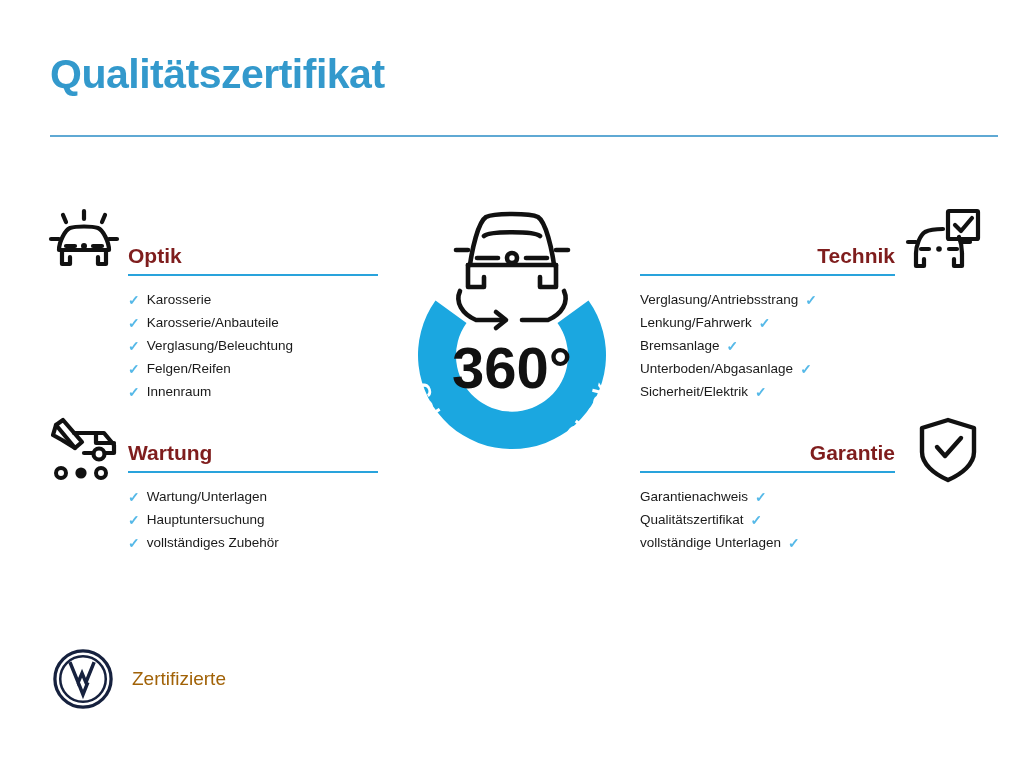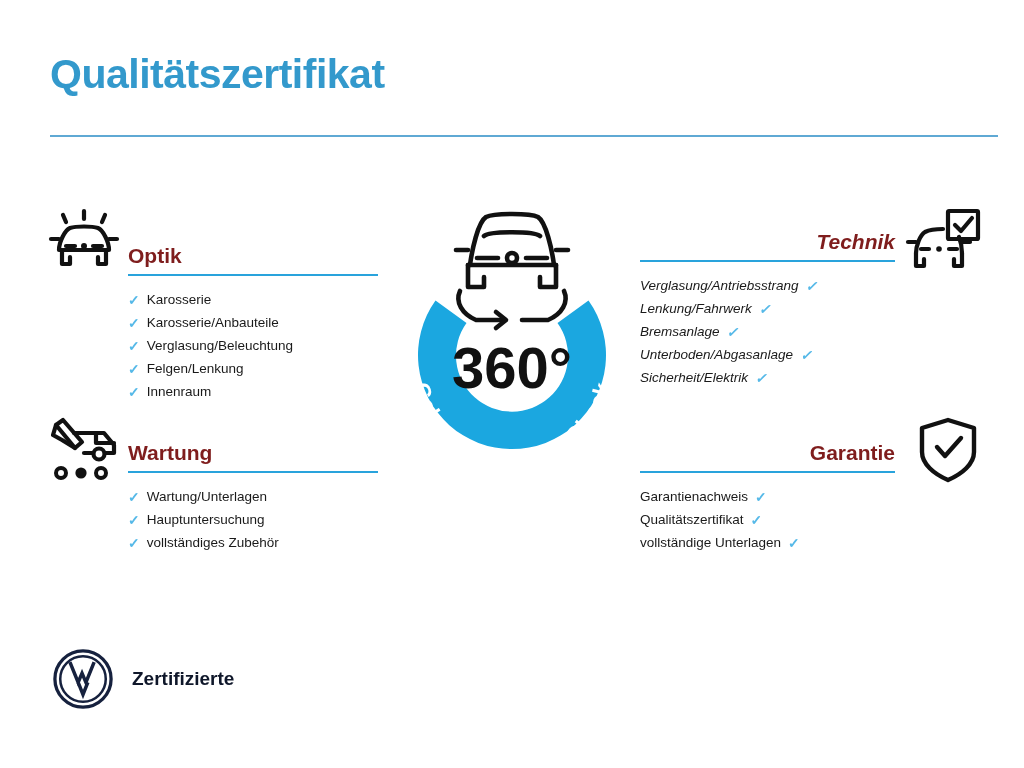--- a/index.html
+++ b/index.html
@@ -109,22 +109,22 @@
     left: 52px;
     top: 648px;
     display: flex;
     align-items: center;
     gap: 18px;
   }
   .vw-mark { width: 62px; height: 62px; flex: 0 0 auto; }
   .vw-mark svg { display: block; width: 100%; height: 100%; }
   .vw-words {
     font-size: 19px;
-    font-weight: bold;
-    color: #0f172a;
+    font-weight: normal;
+    color: #a16207;
     line-height: 1.35;
     white-space: nowrap;
   }
 </style>
 </head>
 <body>
 
 <div class="page">
 
   <div class="page-title">Qualitätszertifikat</div>
@@ -161,21 +161,21 @@
       <div class="item">
         <span class="check">✓</span>
         <span>Karosserie/Anbauteile</span>
       </div>
       <div class="item">
         <span class="check">✓</span>
         <span>Verglasung/Beleuchtung</span>
       </div>
       <div class="item">
         <span class="check">✓</span>
-        <span>Felgen/Lenkung</span>
+        <span>Felgen/Reifen</span>
       </div>
       <div class="item">
         <span class="check">✓</span>
         <span>Innenraum</span>
       </div>
     </div>
   </div>
 
   <div class="blk-icon" style="left:44px; top:415px;">
     <svg viewBox="0 0 80 72">
@@ -225,21 +225,21 @@
         <path d="M59 36 L67 36"></path>
         <path d="M18 43 L26 43"></path>
         <path d="M46 43 L54 43"></path>
         <rect x="45" y="5" width="30" height="28" rx="1"></rect>
         <path d="M52 19 L58 25 L69 12"></path>
       </g>
       <circle cx="36" cy="43" r="2.8" fill="#111"></circle>
     </svg>
   </div>
 
-  <div class="block right" style="left:640px; top:216px; width:255px;font-style:italic;">
+  <div class="block right" style="left:640px; top:230px; width:255px;">
     <div class="block-head">
       <div class="block-title">Technik</div>
       <div class="block-rule"></div>
     </div>
     <div class="item-list">
       <div class="item">
         <span class="check">✓</span>
         <span>Verglasung/Antriebsstrang</span>
       </div>
       <div class="item">

